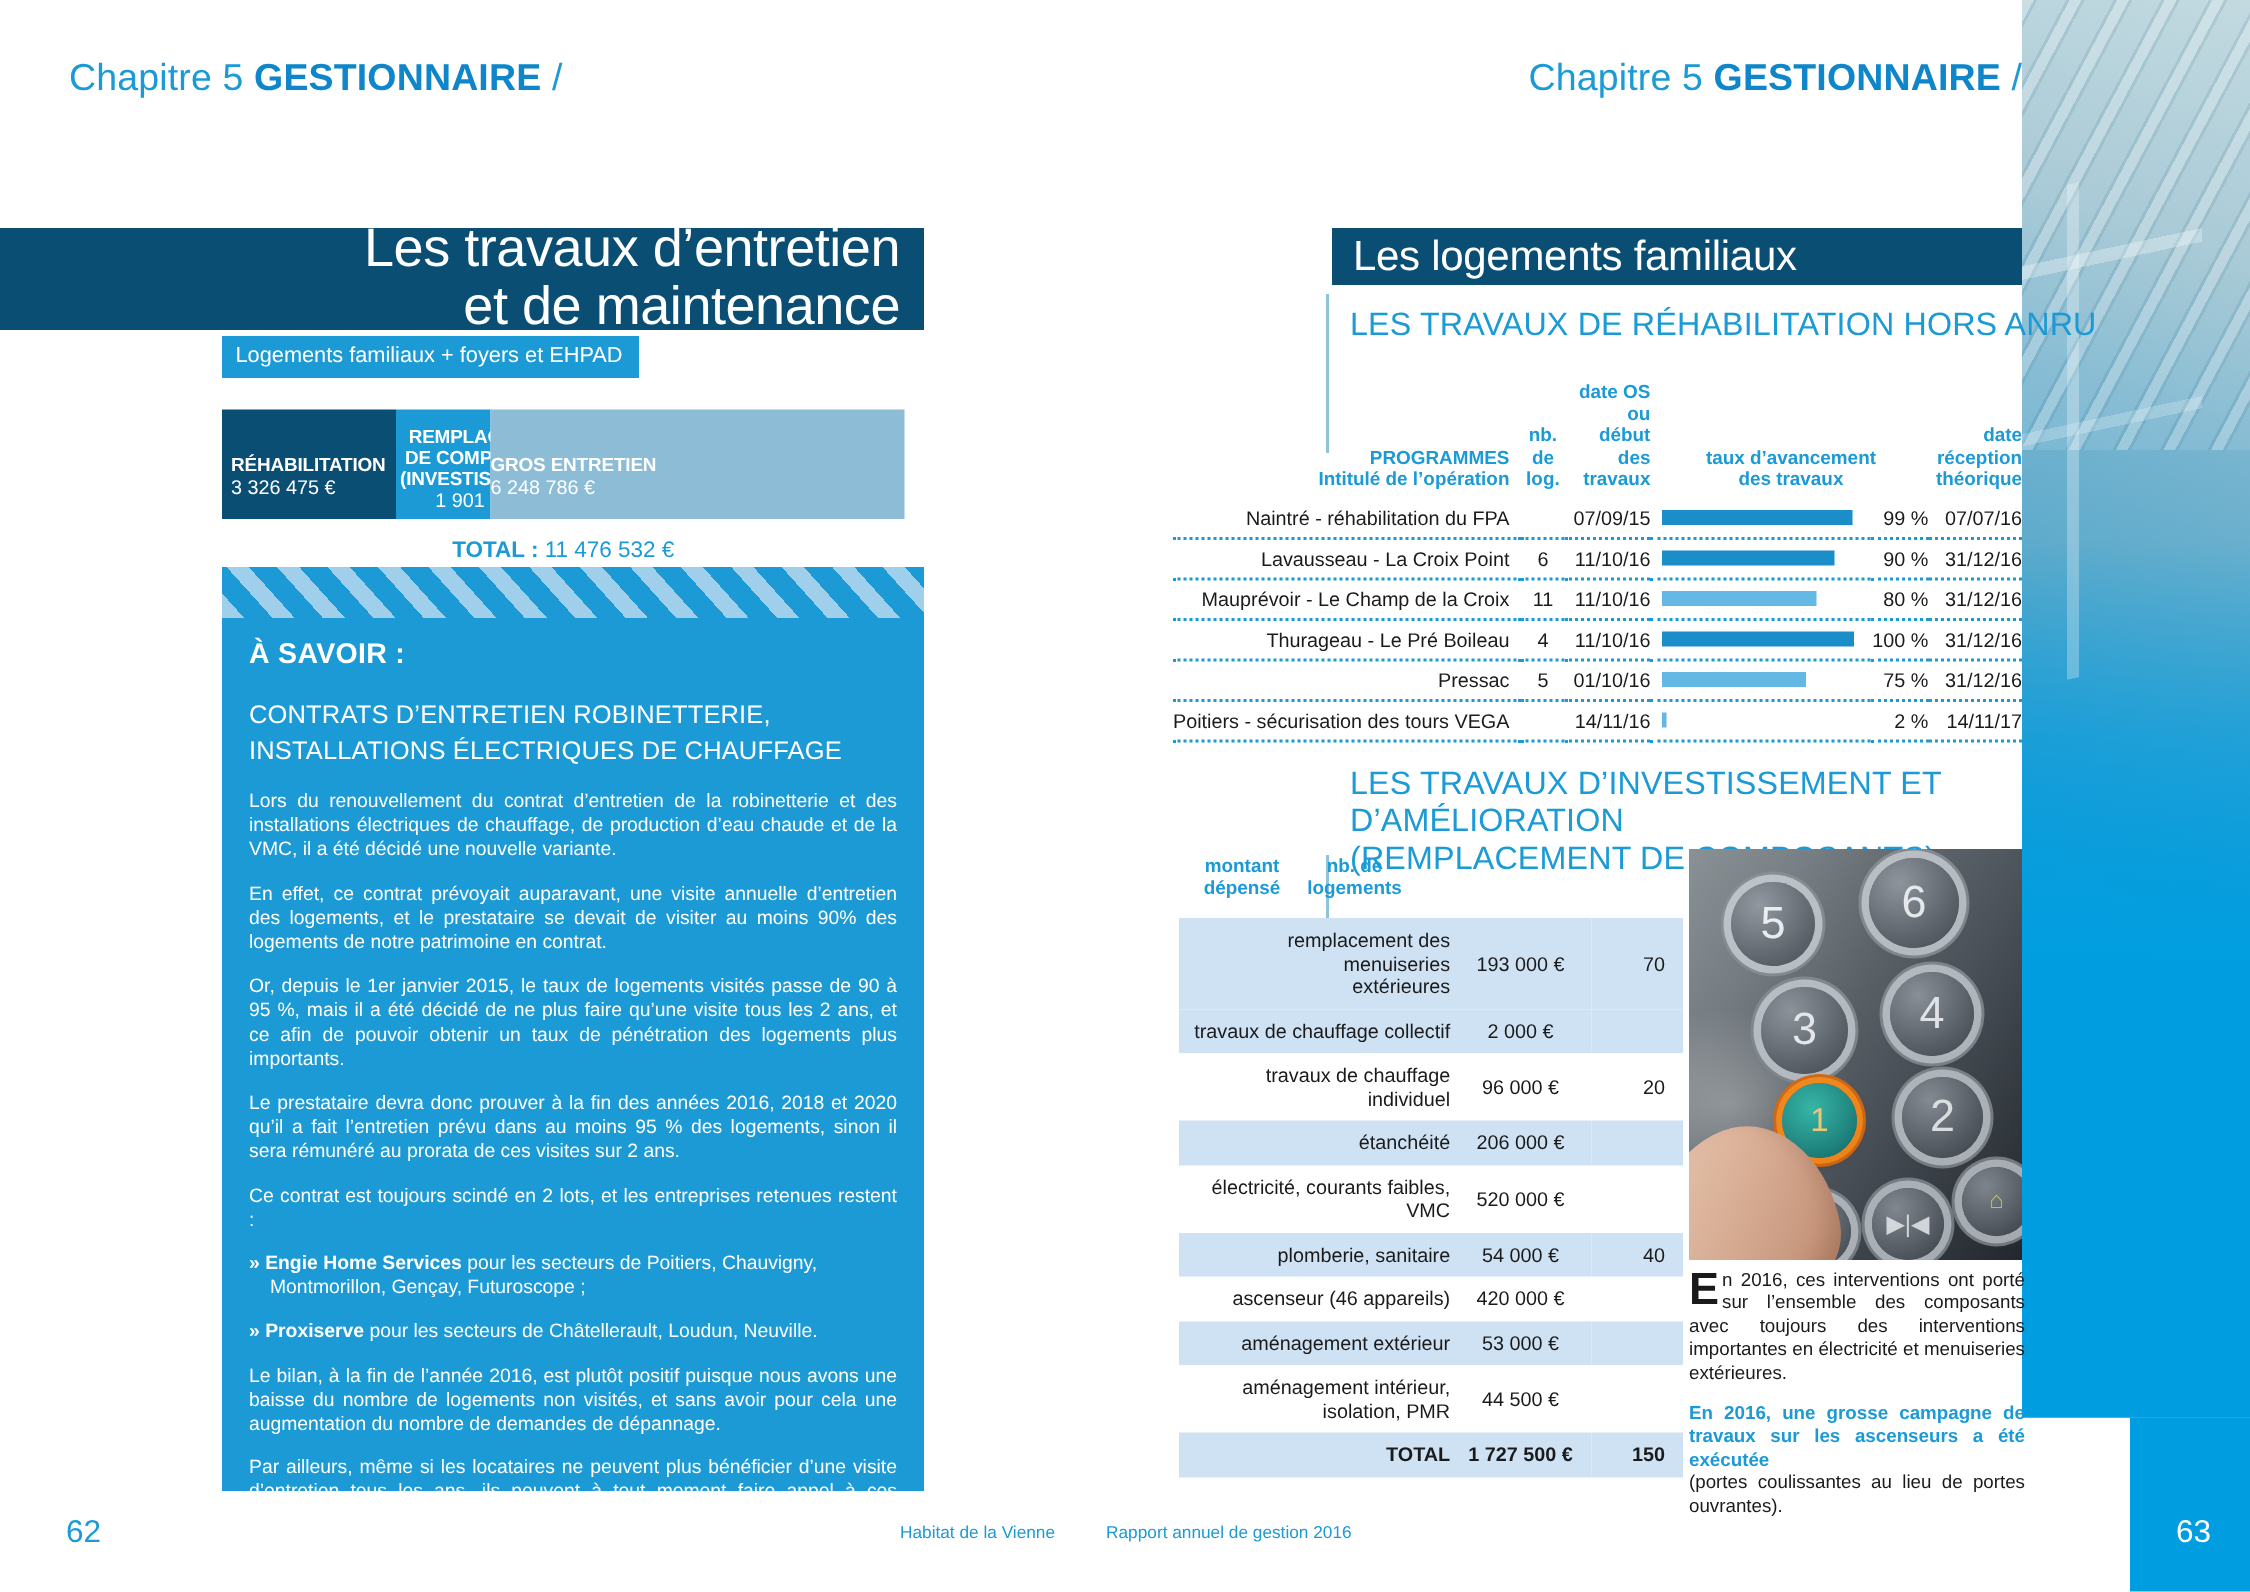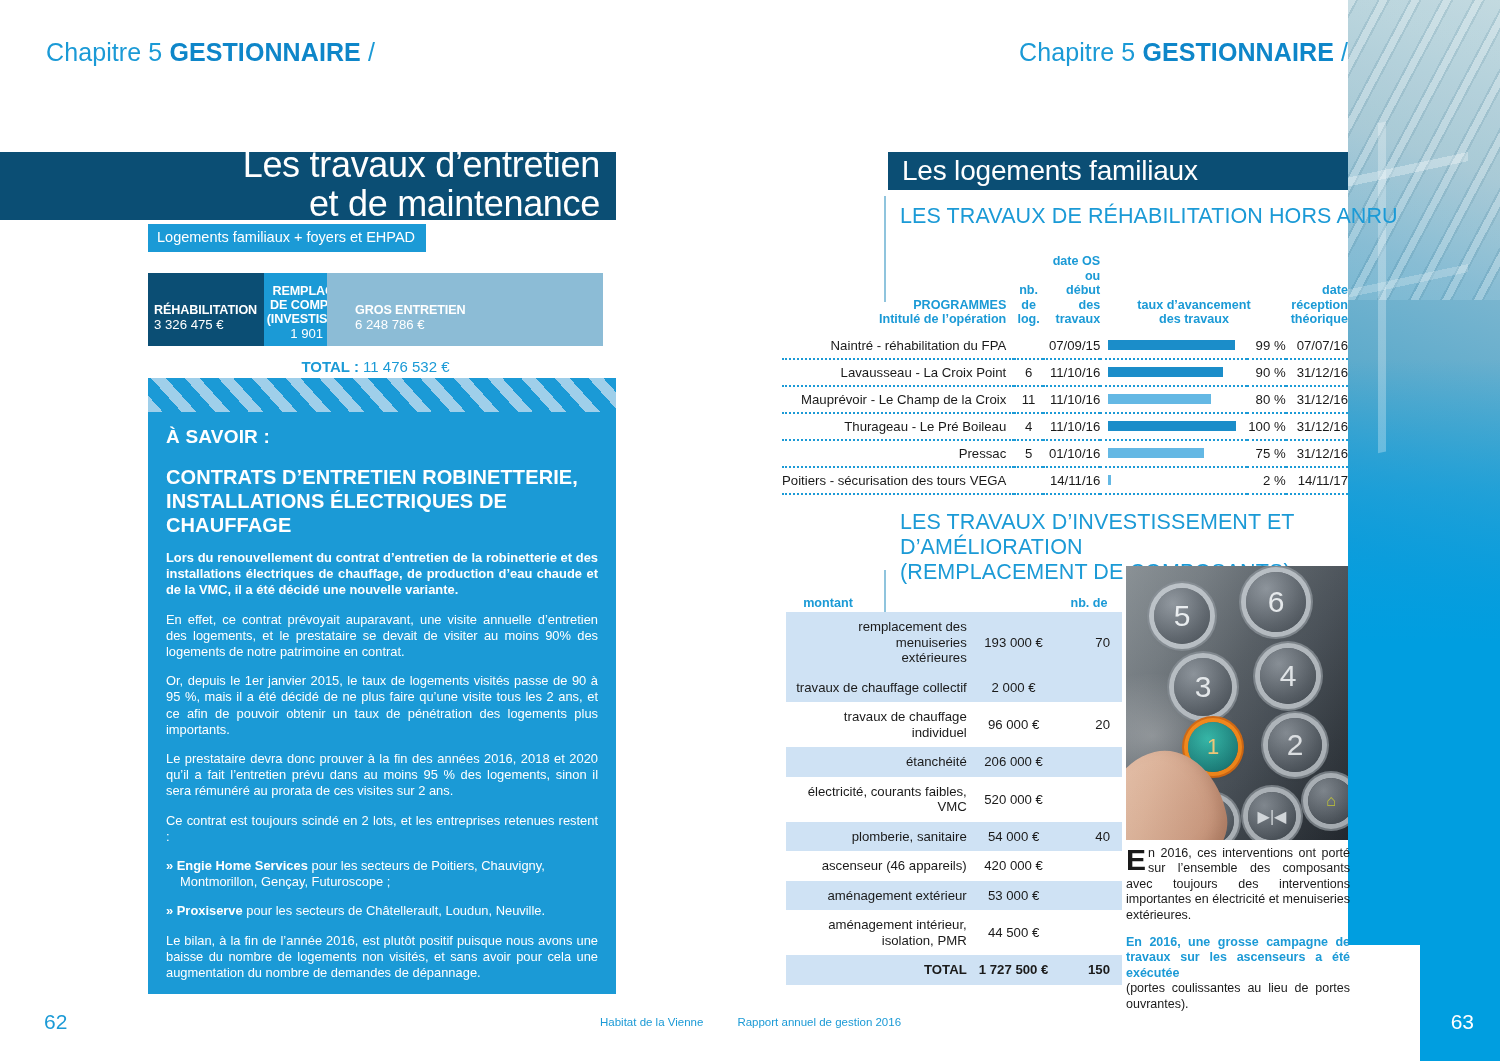--- a/index.html
+++ b/index.html
@@ -88,21 +88,21 @@
   #kpi-seg-rehab {
     width: 116px; background: #0b4e74; padding: 30px 0 0 6px; box-sizing: border-box;
   }
   #kpi-seg-rempl {
     width: 63px; background: #1b9ad6; box-sizing: border-box;
   }
   #kpi-rempl-text {
     position: absolute; left: 1px; top: 11px; width: 120px; text-align: center;
   }
   #kpi-seg-gros {
-    flex: 1; background: #8cbcd6; padding: 30px 0 0 28px; box-sizing: border-box;
+    flex: 1; background: #8cbcd6; padding: 30px 0 0 0; box-sizing: border-box;
   }
   #kpi-total {
     text-align: center; margin-top: 12px; font-size: 15px; color: #1b9ad6;
     width: 455px;
   }
   #kpi-total .lbl { font-weight: bold; }
 
   #asavoir-box {
     position: absolute; left: 148px; top: 378px; width: 468px; height: 616px;
     background: #1b9ad6; z-index: 5; box-sizing: border-box;
@@ -111,25 +111,25 @@
   #asavoir-stripes {
     position: absolute; left: 0; top: 0; width: 468px; height: 34px;
     background: repeating-linear-gradient(48deg,
       #9fcfea 0px, #9fcfea 11px,
       #1b9ad6 11px, #1b9ad6 25px);
   }
   #asavoir-title {
     margin-top: 48px; font-size: 19px; font-weight: bold; letter-spacing: .2px;
   }
   #asavoir-subtitle {
-    margin-top: 17px; font-size: 20px; line-height: 24px; font-weight: bold;
+    margin-top: 17px; font-size: 17px; line-height: 24px; font-weight: normal;
     letter-spacing: .1px;
   }
   .para { font-size: 12.9px; line-height: 16.2px; margin-top: 13px; text-align: justify; }
-  .para.bold { font-weight: bold; }
+  .para.bold { font-weight: normal; }
   .bullet { font-size: 12.9px; line-height: 16.2px; margin-top: 13px; padding-left: 14px; text-indent: -14px; }
   .bullet b { font-weight: bold; }
   .chev { font-weight: bold; }
 
   
   #right-title-bar {
     position: absolute; left: 888px; top: 152px; width: 460px; height: 38px;
     background: #0b4e74; z-index: 6;
   }
   #right-title-bar .ttl {
@@ -173,23 +173,23 @@
   .bar { height: 10px; }
   .bar.dark  { background: #1b8dc9; }
   .bar.light { background: #64b8e4; }
 
   
   #table2 {
     position: absolute; left: 786px; top: 612px; width: 336px; z-index: 6;
     border-collapse: collapse; font-size: 13.2px;
   }
   #table2-head {
-    position: absolute; left: 786px; top: 596px; width: 336px; z-index: 6;
+    position: absolute; left: 786px; top: 570px; width: 336px; z-index: 6;
     font-size: 12.6px; font-weight: bold; color: #1b9ad6; line-height: 14.5px;
-    display: flex; justify-content: space-between;
+    display: flex; justify-content: flex-start;
   }
   #table2-head .h-mont { width: 84px; text-align: center; }
   #table2-head .h-nb   { width: 66px; text-align: center; }
   #table2 td { padding: 7px 0; vertical-align: middle; }
   #table2 tr.shade td { background: #cfe2f4; }
   .t2-lab { text-align: right; padding-right: 9px !important; width: 186px; line-height: 15.5px; }
   .t2-amt { text-align: center; padding-right: 10px !important; width: 76px; white-space: nowrap; }
   .t2-nb  { text-align: right; padding-right: 12px !important; width: 50px; }
   #table2 tr.total td { font-weight: bold; }
 

